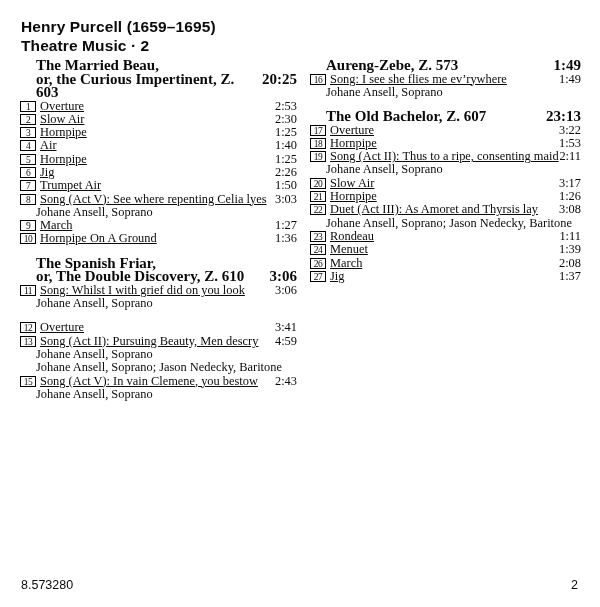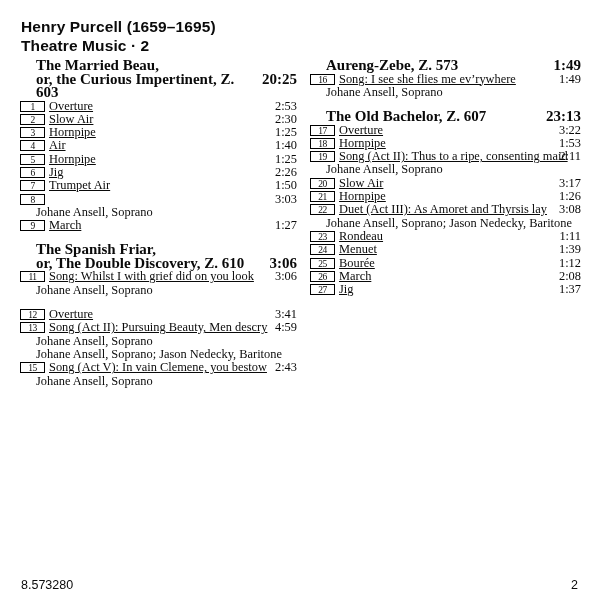--- a/index.html
+++ b/index.html
@@ -21,21 +21,21 @@
   .work:first-child{margin-top:0;}
   .work-line{
     display:flex;align-items:baseline;
     font-weight:bold;font-size:15px;line-height:13.5px;
     padding-left:16px;
   }
   .wdur{margin-left:auto;padding-left:6px;font-weight:bold;}
   .track{display:flex;align-items:baseline;}
   .tnum{
     flex:0 0 auto;box-sizing:border-box;
-    width:25px;height:11px;margin:1px 4px 0 0;
+    width:16px;height:11px;margin:1px 4px 0 0;
     border:1px solid #000;
     font-size:9.5px;line-height:10px;text-align:center;
     letter-spacing:-0.5px;
     align-self:flex-start;
   }
   .ttitle{white-space:nowrap;min-width:0;text-decoration:underline;}
   .tdur{margin-left:auto;padding-left:6px;white-space:nowrap;}
   .performers{margin-left:16px;white-space:nowrap;}
   .booklet-footer{
     position:absolute;left:21px;right:22px;top:578px;
@@ -101,31 +101,37 @@
   </div>
 
   <div class="track">
     <span class="tnum">7</span>
     <span class="ttitle">Trumpet Air</span>
     <span class="tdur">1:50</span>
   </div>
 
   <div class="track">
     <span class="tnum">8</span>
+    <span class="ttitle">Song (Act V): See where repenting Celia lyes</span>
     <span class="tdur">3:03</span>
   </div>
 
   <div class="performers">Johane Ansell, Soprano</div>
 
   <div class="track">
     <span class="tnum">9</span>
     <span class="ttitle">March</span>
     <span class="tdur">1:27</span>
   </div>
 
+  <div class="track">
+    <span class="tnum">10</span>
+    <span class="ttitle">Hornpipe On A Ground</span>
+    <span class="tdur">1:36</span>
+  </div>
 </div>
   </div>
 
   <div class="work">
     <div class="work-head">
         <div class="work-line">
           <span>The Spanish Friar,</span>
         </div>
         <div class="work-line">
           <span>or, The Double Discovery, Z. 610</span>
@@ -244,25 +250,20 @@
     <span class="ttitle">Rondeau</span>
     <span class="tdur">1:11</span>
   </div>
 
   <div class="track">
     <span class="tnum">24</span>
     <span class="ttitle">Menuet</span>
     <span class="tdur">1:39</span>
   </div>
 
-  <div class="track">
-    <span class="tnum">25</span>
-    <span class="ttitle">Bourée</span>
-    <span class="tdur">1:12</span>
-  </div>
 
   <div class="track">
     <span class="tnum">26</span>
     <span class="ttitle">March</span>
     <span class="tdur">2:08</span>
   </div>
 
   <div class="track">
     <span class="tnum">27</span>
     <span class="ttitle">Jig</span>

